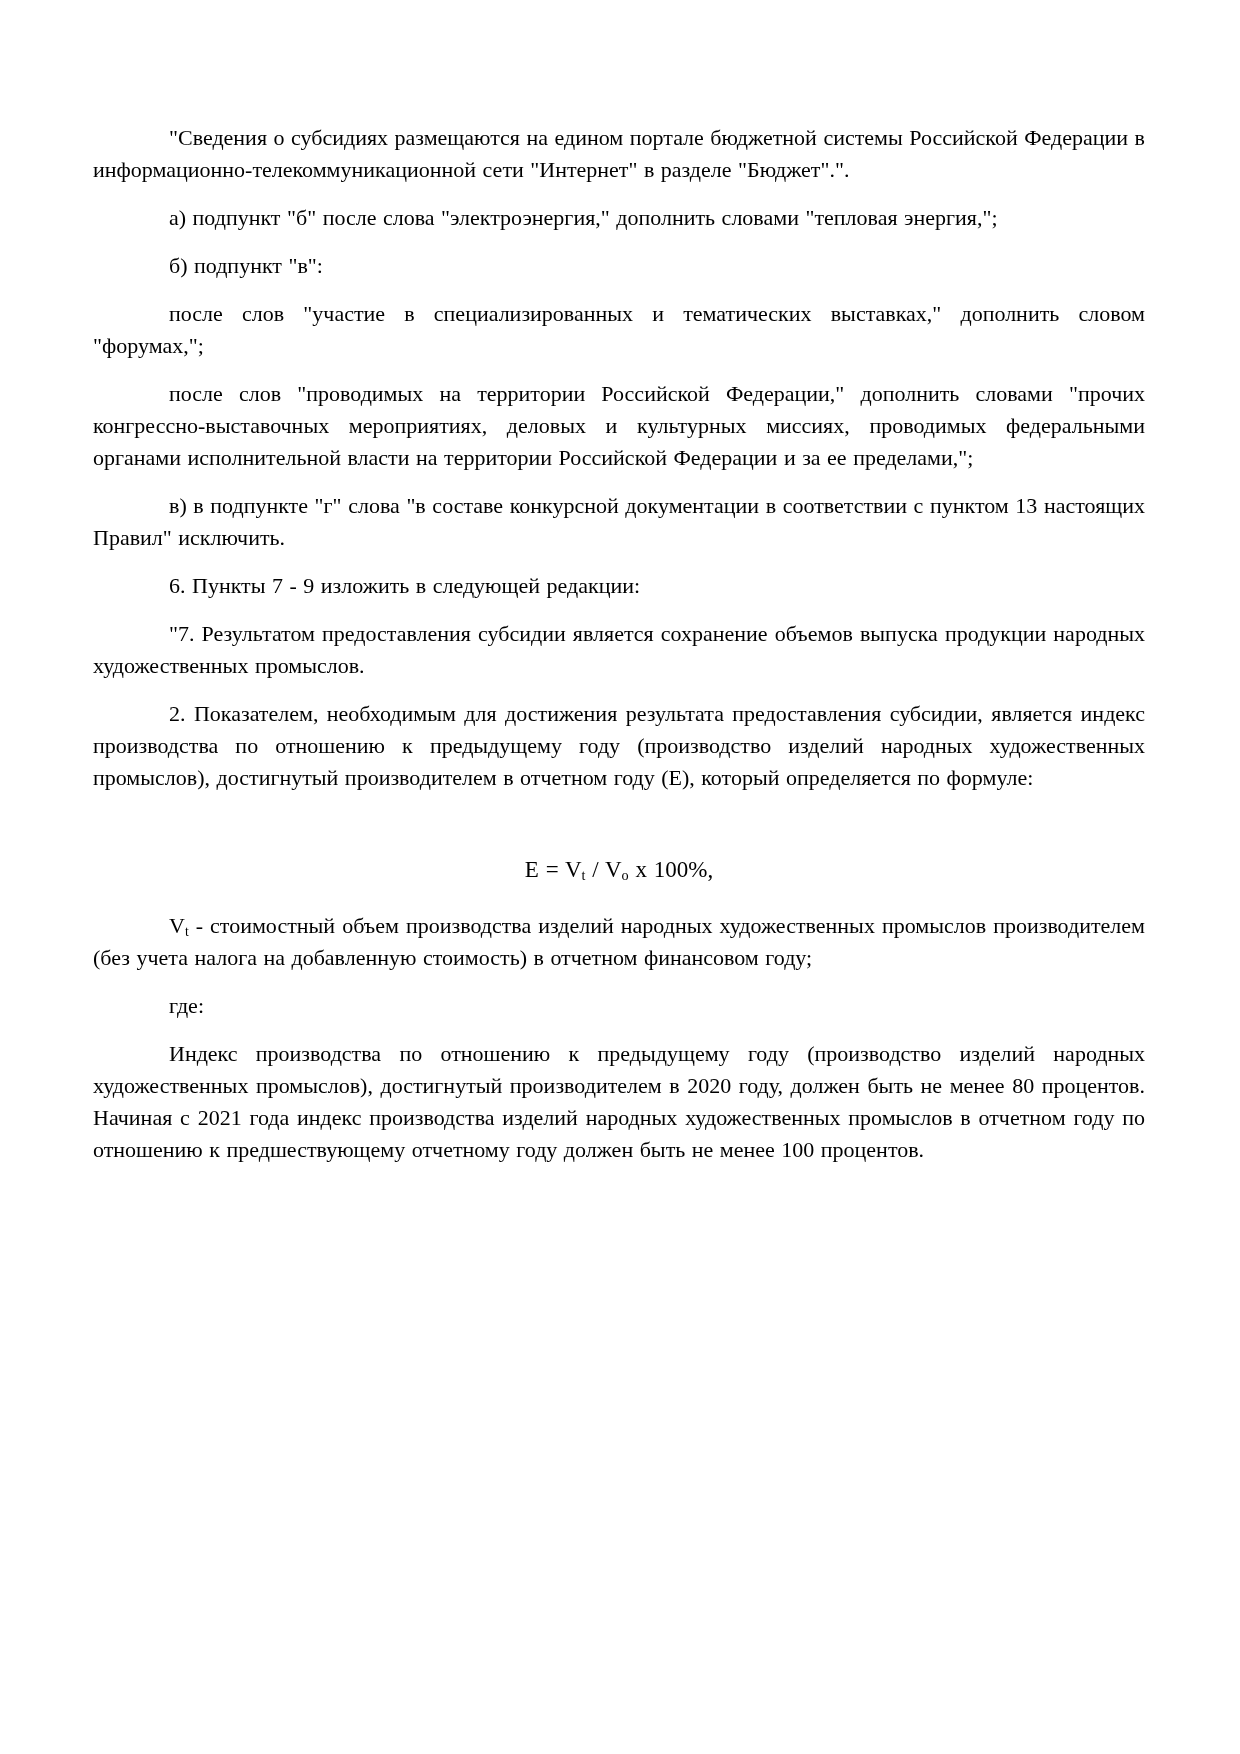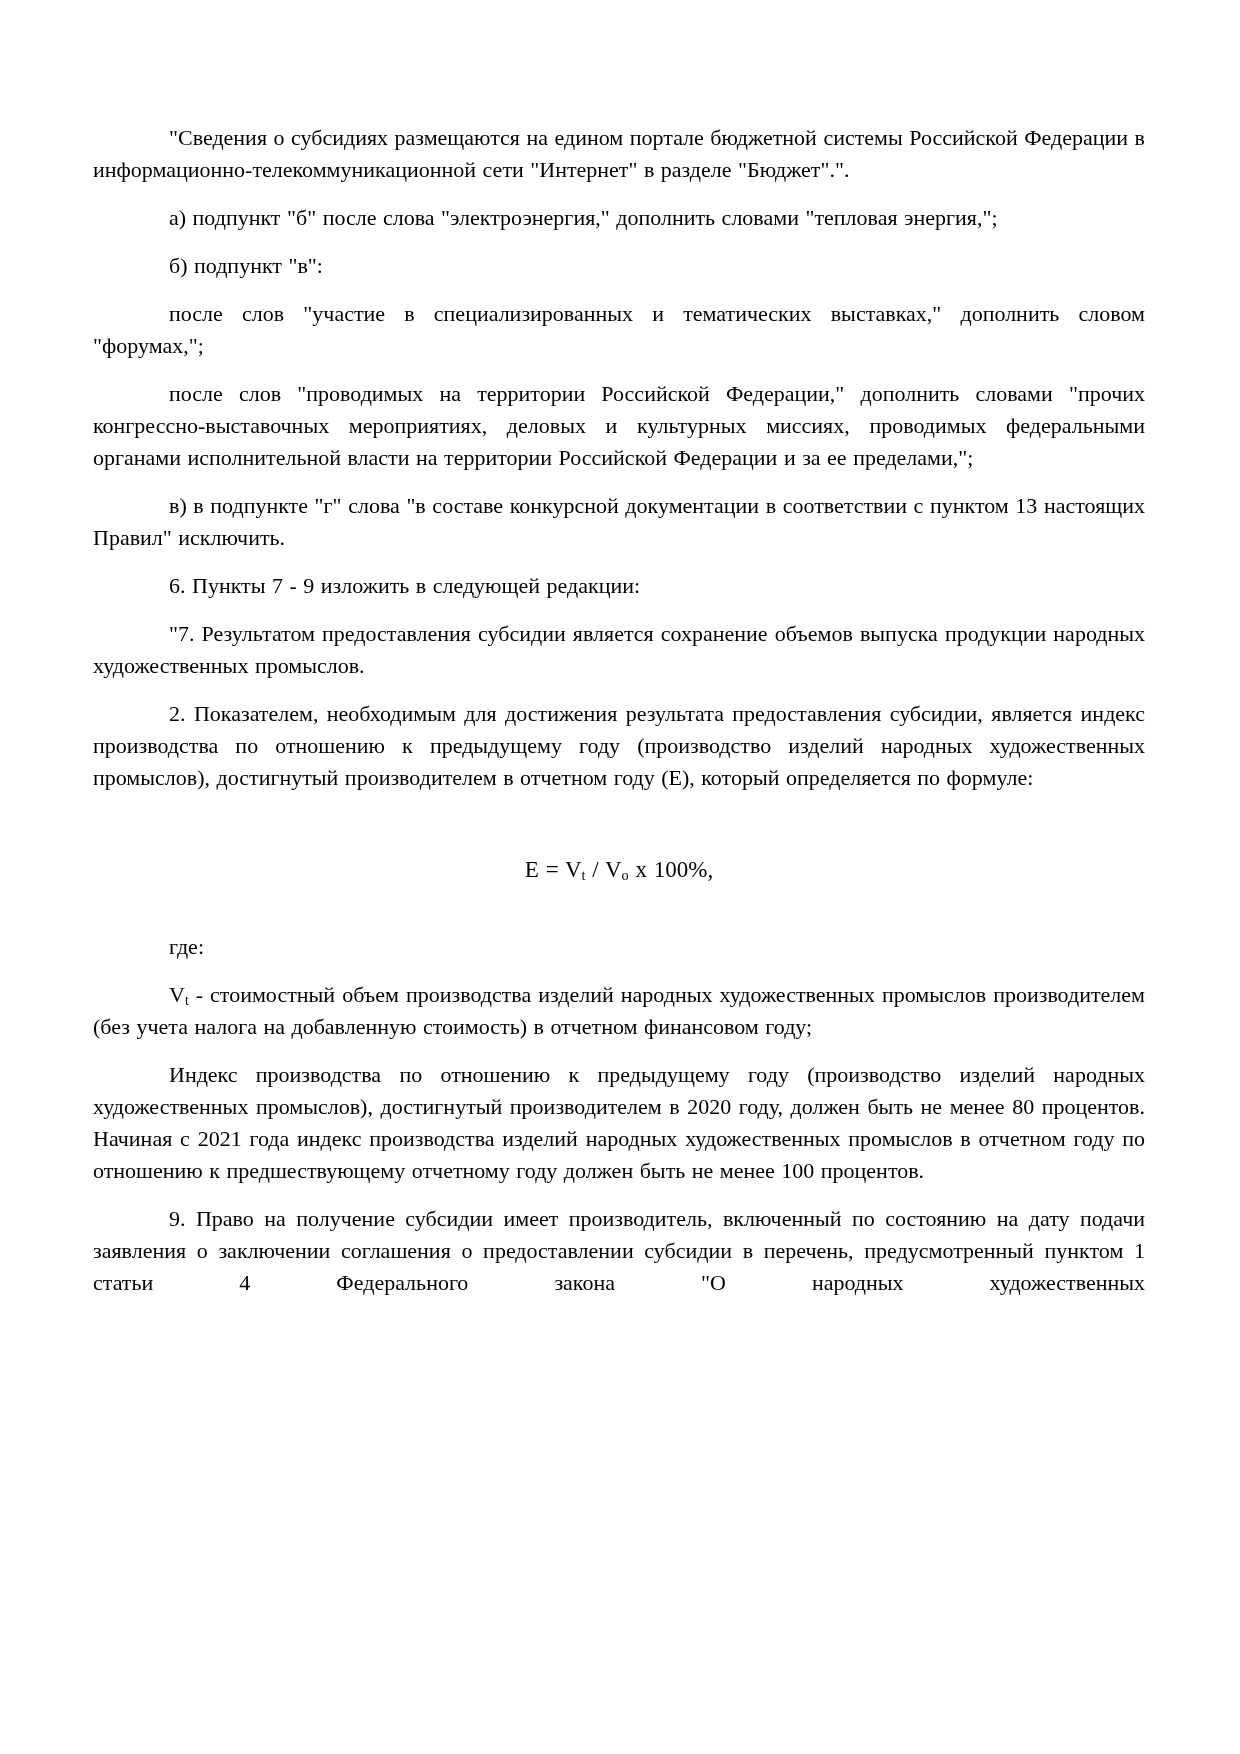--- a/index.html
+++ b/index.html
@@ -25,21 +25,21 @@
     margin: 0 0 16px 0;
     font-size: 22px;
     line-height: 32px;
     text-align: justify;
     text-indent: 76px;
     word-spacing: 1px;
   }
   .doc p.formula {
     text-align: center;
     text-indent: 0;
-    margin: 60px 0 45px 0;
+    margin: 60px 0 24px 0;
     font-size: 23px;
   }
   .doc p.justify-last {
     text-align-last: justify;
   }
   .doc sub {
     font-size: 0.62em;
     line-height: 0;
     vertical-align: baseline;
     position: relative;
@@ -54,18 +54,17 @@
       <p>"Сведения о субсидиях размещаются на едином портале бюджетной системы Российской Федерации в информационно-телекоммуникационной сети "Интернет" в разделе "Бюджет".".</p>
       <p>а) подпункт "б" после слова "электроэнергия," дополнить словами "тепловая энергия,";</p>
       <p>б) подпункт "в":</p>
       <p>после слов "участие в специализированных и тематических выставках," дополнить словом "форумах,";</p>
       <p>после слов "проводимых на территории Российской Федерации," дополнить словами "прочих конгрессно-выставочных мероприятиях, деловых и культурных миссиях, проводимых федеральными органами исполнительной власти на территории Российской Федерации и за ее пределами,";</p>
       <p>в) в подпункте "г" слова "в составе конкурсной документации в соответствии с пунктом 13 настоящих Правил" исключить.</p>
       <p>6. Пункты 7 - 9 изложить в следующей редакции:</p>
       <p>"7. Результатом предоставления субсидии является сохранение объемов выпуска продукции народных художественных промыслов.</p>
       <p>2. Показателем, необходимым для достижения результата предоставления субсидии, является индекс производства по отношению к предыдущему году (производство изделий народных художественных промыслов), достигнутый производителем в отчетном году (Е), который определяется по формуле:</p>
       <p class="formula"><span>E = V</span><sub>t</sub><span> / V</span><sub>o</sub><span> x 100%,</span></p>
+      <p><span>V</span><sub>t</sub><span> - стоимостный объем производства изделий народных художественных промыслов производителем (без учета налога на добавленную стоимость) в отчетном финансовом году;</span></p>
       <p>где:</p>
-      <p><span>V</span><sub>t</sub><span> - стоимостный объем производства изделий народных художественных промыслов производителем (без учета налога на добавленную стоимость) в отчетном финансовом году;</span></p>
       <p>Индекс производства по отношению к предыдущему году (производство изделий народных художественных промыслов), достигнутый производителем в 2020 году, должен быть не менее 80 процентов. Начиная с 2021 года индекс производства изделий народных художественных промыслов в отчетном году по отношению к предшествующему отчетному году должен быть не менее 100 процентов.</p>
-      <p class="justify-last">9. Право на получение субсидии имеет производитель, включенный по состоянию на дату подачи заявления о заключении соглашения о предоставлении субсидии в перечень, предусмотренный пунктом 1 статьи 4 Федерального закона "О народных художественных</p>
     </div>
 </div>
 
 </body></html>

